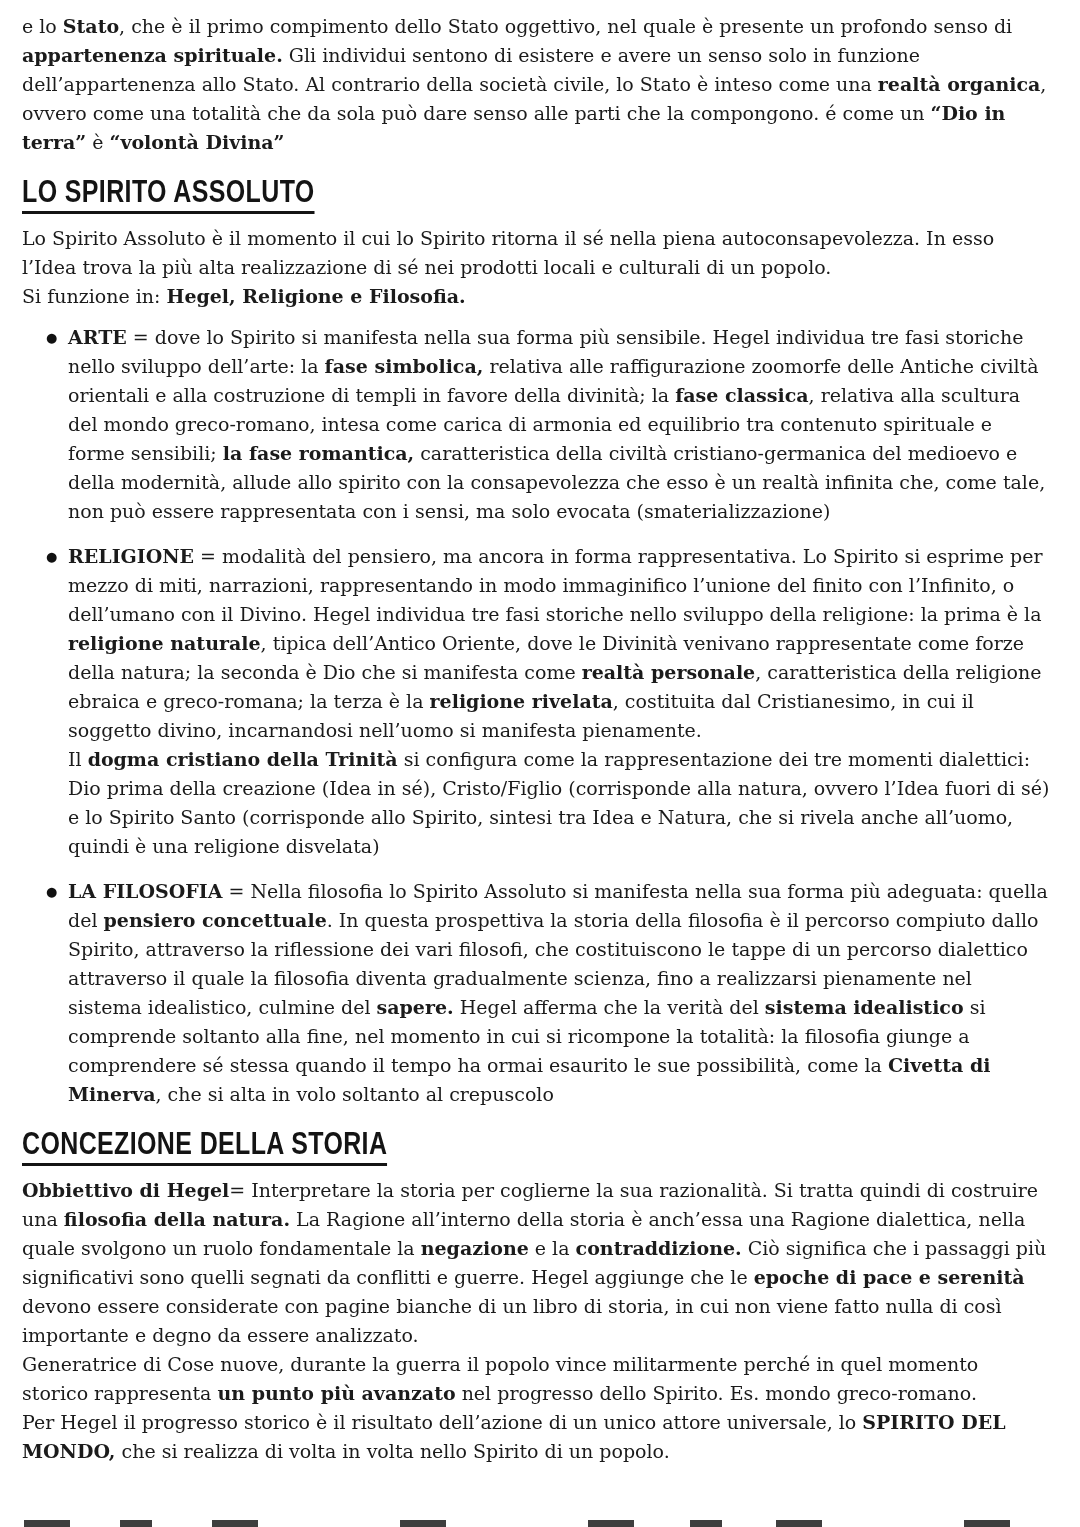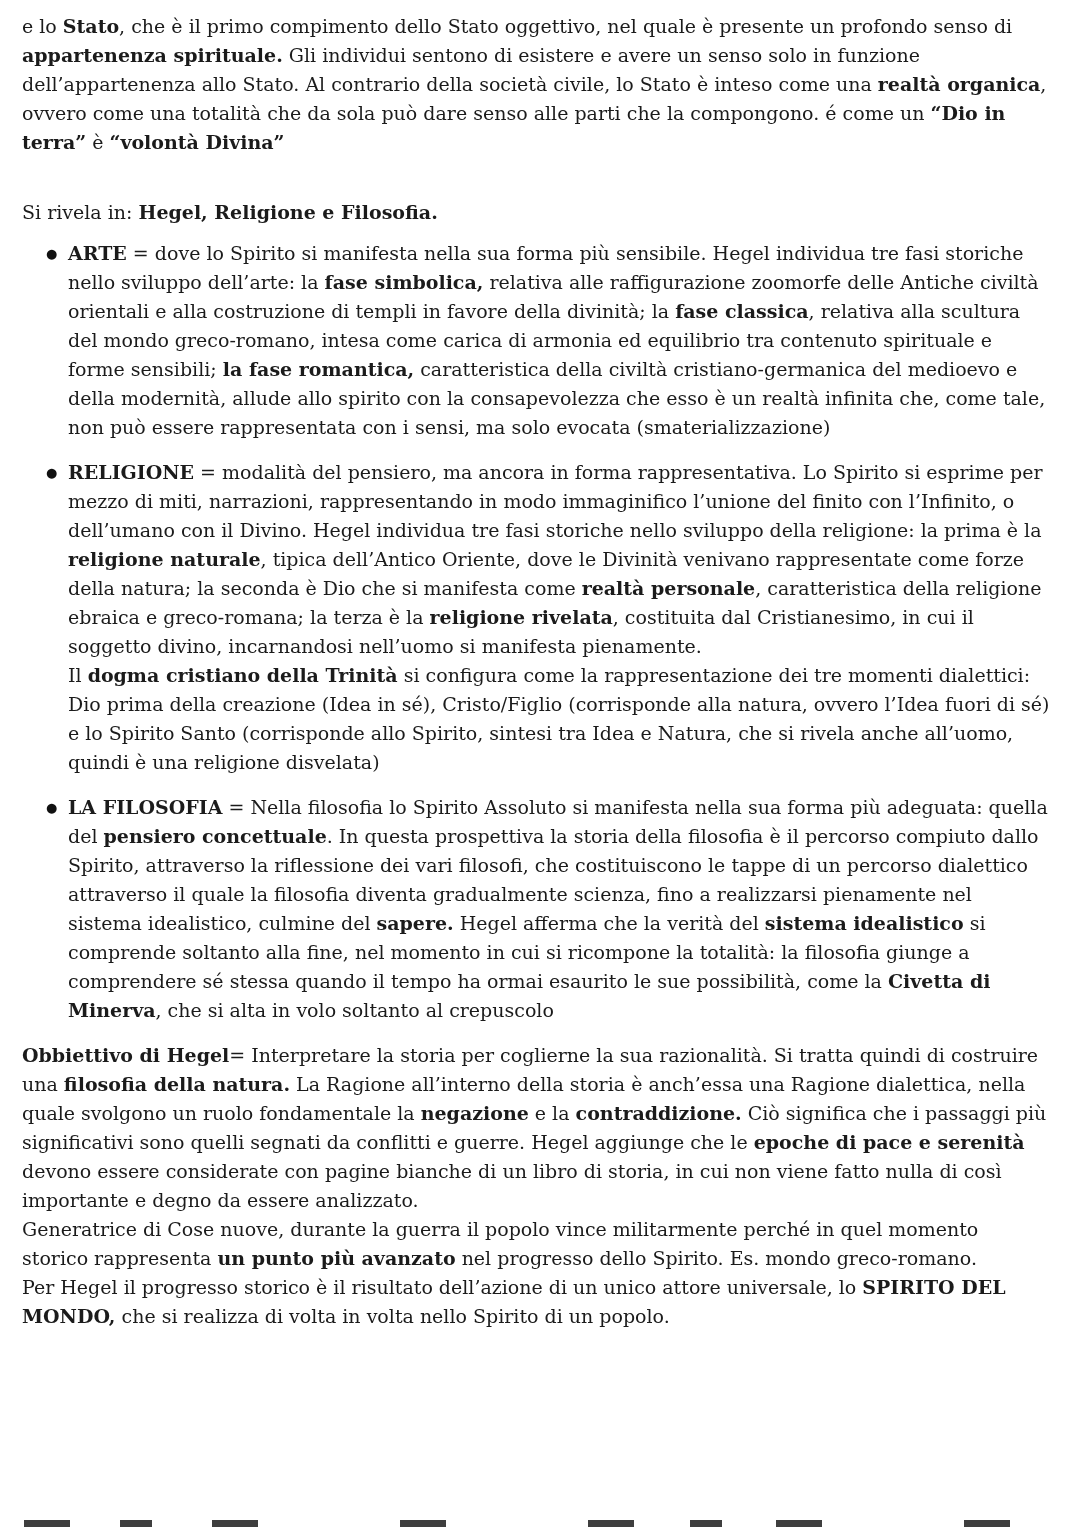--- a/index.html
+++ b/index.html
@@ -55,29 +55,31 @@
       repeating-linear-gradient(90deg, transparent 0 96px, #1d1d1d 96px 128px, transparent 128px 285px);
     opacity: 0.85;
   }
 </style>
 </head>
 <body>
 
 <div class="page">
   <div>
       <div class="paragraph runs"><span>e lo </span><span class="b">Stato</span><span>, che è il primo compimento dello Stato oggettivo, nel quale è presente un profondo senso di </span><span class="b">appartenenza spirituale.</span><span> Gli individui sentono di esistere e avere un senso solo in funzione dell’appartenenza allo Stato. Al contrario della società civile, lo Stato è inteso come una </span><span class="b">realtà organica</span><span>, ovvero come una totalità che da sola può dare senso alle parti che la compongono. é come un </span><span class="b">“Dio in terra”</span><span> è </span><span class="b">“volontà Divina”</span></div>
-      <div class="paragraph runs"><br><span>Si rivela in: </span><span class="b">Hegel, Religione e Filosofia.</span></div>
+      <div class="heading"><span class="heading-text">LO SPIRITO ASSOLUTO</span></div>
+      <div class="paragraph runs"><span>Lo Spirito Assoluto è il momento il cui lo Spirito ritorna il sé nella piena autoconsapevolezza. In esso l’Idea trova la più alta realizzazione di sé nei prodotti locali e culturali di un popolo.</span><br><span>Si funzione in: </span><span class="b">Hegel, Religione e Filosofia.</span></div>
       <div class="bullet">
         <span class="marker">●</span>
         <div class="runs"><span class="b u">ARTE</span><span> = dove lo Spirito si manifesta nella sua forma più sensibile. Hegel individua tre fasi storiche nello sviluppo dell’arte: la </span><span class="b">fase simbolica,</span><span> relativa alle </span><span class="u">raffigurazione zoomorfe</span><span> delle Antiche civiltà orientali e alla costruzione di templi in favore della divinità; la </span><span class="b">fase classica</span><span>, relativa alla scultura del mondo greco-romano, intesa come carica di </span><span class="u">armonia ed equilibrio</span><span> tra contenuto spirituale e forme sensibili; </span><span class="b">la fase romantica,</span><span> caratteristica della civiltà cristiano-germanica del medioevo e della modernità, allude allo spirito con la consapevolezza che esso è un realtà infinita che, come tale, </span><span class="u">non può essere rappresentata</span><span> con i sensi, ma solo evocata (smaterializzazione)</span></div>
       </div>
       <div class="bullet">
         <span class="marker">●</span>
         <div class="runs"><span class="b u">RELIGIONE</span><span> = modalità del pensiero, ma ancora in forma rappresentativa. Lo Spirito si esprime per mezzo di miti, narrazioni, rappresentando in modo immaginifico l’unione del finito con l’Infinito, o dell’umano con il Divino. Hegel individua tre fasi storiche nello sviluppo della religione: la prima è la </span><span class="b">religione naturale</span><span>, tipica dell’Antico Oriente, dove le Divinità venivano rappresentate come </span><span class="u">forze della natura</span><span>; la seconda è Dio che si manifesta come </span><span class="b">realtà personale</span><span>, caratteristica della religione </span><span class="u">ebraica e greco-romana;</span><span> la terza è la </span><span class="b">religione rivelata</span><span>, costituita dal Cristianesimo, in cui il soggetto divino, incarnandosi nell’uomo </span><span class="u">si manifesta pienamente.</span><br><span>Il </span><span class="b u">dogma cristiano della Trinità</span><span> si configura come la rappresentazione dei tre momenti dialettici: Dio prima della creazione (Idea in sé), Cristo/Figlio (corrisponde alla natura, ovvero l’Idea fuori di sé) e lo Spirito Santo (corrisponde allo Spirito, sintesi tra Idea e Natura, che si rivela anche all’uomo, quindi è una religione disvelata)</span></div>
       </div>
       <div class="bullet">
         <span class="marker">●</span>
         <div class="runs"><span class="b u">LA FILOSOFIA</span><span> = Nella filosofia lo Spirito Assoluto si manifesta nella sua forma più adeguata: quella del </span><span class="b">pensiero concettuale</span><span>. In questa prospettiva la storia della filosofia è il percorso compiuto dallo Spirito, attraverso la riflessione dei vari filosofi, che costituiscono le tappe di un percorso dialettico attraverso il quale la filosofia diventa gradualmente scienza, fino a realizzarsi pienamente nel sistema idealistico, culmine del </span><span class="b">sapere.</span><span> Hegel afferma che la verità del </span><span class="b">sistema idealistico</span><span> si comprende soltanto alla fine, nel momento in cui si ricompone la totalità: la filosofia giunge a comprendere sé stessa quando il tempo ha ormai esaurito le sue possibilità, come la </span><span class="b">Civetta di Minerva</span><span>, che si alta in volo soltanto al crepuscolo</span></div>
       </div>
+      <div class="heading"><span class="heading-text">CONCEZIONE DELLA STORIA</span></div>
       <div class="paragraph runs"><span class="b u">Obbiettivo di Hegel</span><span>= Interpretare la storia per coglierne la sua razionalità. Si tratta quindi di costruire una </span><span class="b">filosofia della natura.</span><span> La Ragione all’interno della storia è anch’essa una Ragione dialettica, nella quale svolgono un ruolo fondamentale la </span><span class="b">negazione</span><span> e la </span><span class="b">contraddizione.</span><span> Ciò significa che i passaggi più significativi sono quelli segnati da conflitti e guerre. Hegel aggiunge che le </span><span class="b">epoche di pace e serenità</span><span> devono essere considerate con </span><span class="u">pagine bianche</span><span> di un libro di storia, in cui non viene fatto nulla di così importante e degno da essere analizzato.</span><br><span>Generatrice di Cose nuove, durante la guerra il popolo vince militarmente perché in quel momento storico rappresenta </span><span class="b">un punto più avanzato</span><span> nel progresso dello Spirito. Es. mondo greco-romano.</span><br><span>Per Hegel il progresso storico è il risultato dell’azione di un unico attore universale, lo </span><span class="b">SPIRITO DEL MONDO,</span><span> che si realizza di volta in volta nello Spirito di un popolo.</span></div>
     </div>
   <div class="cutoff-line"></div>
 </div>
 
 </body></html>

